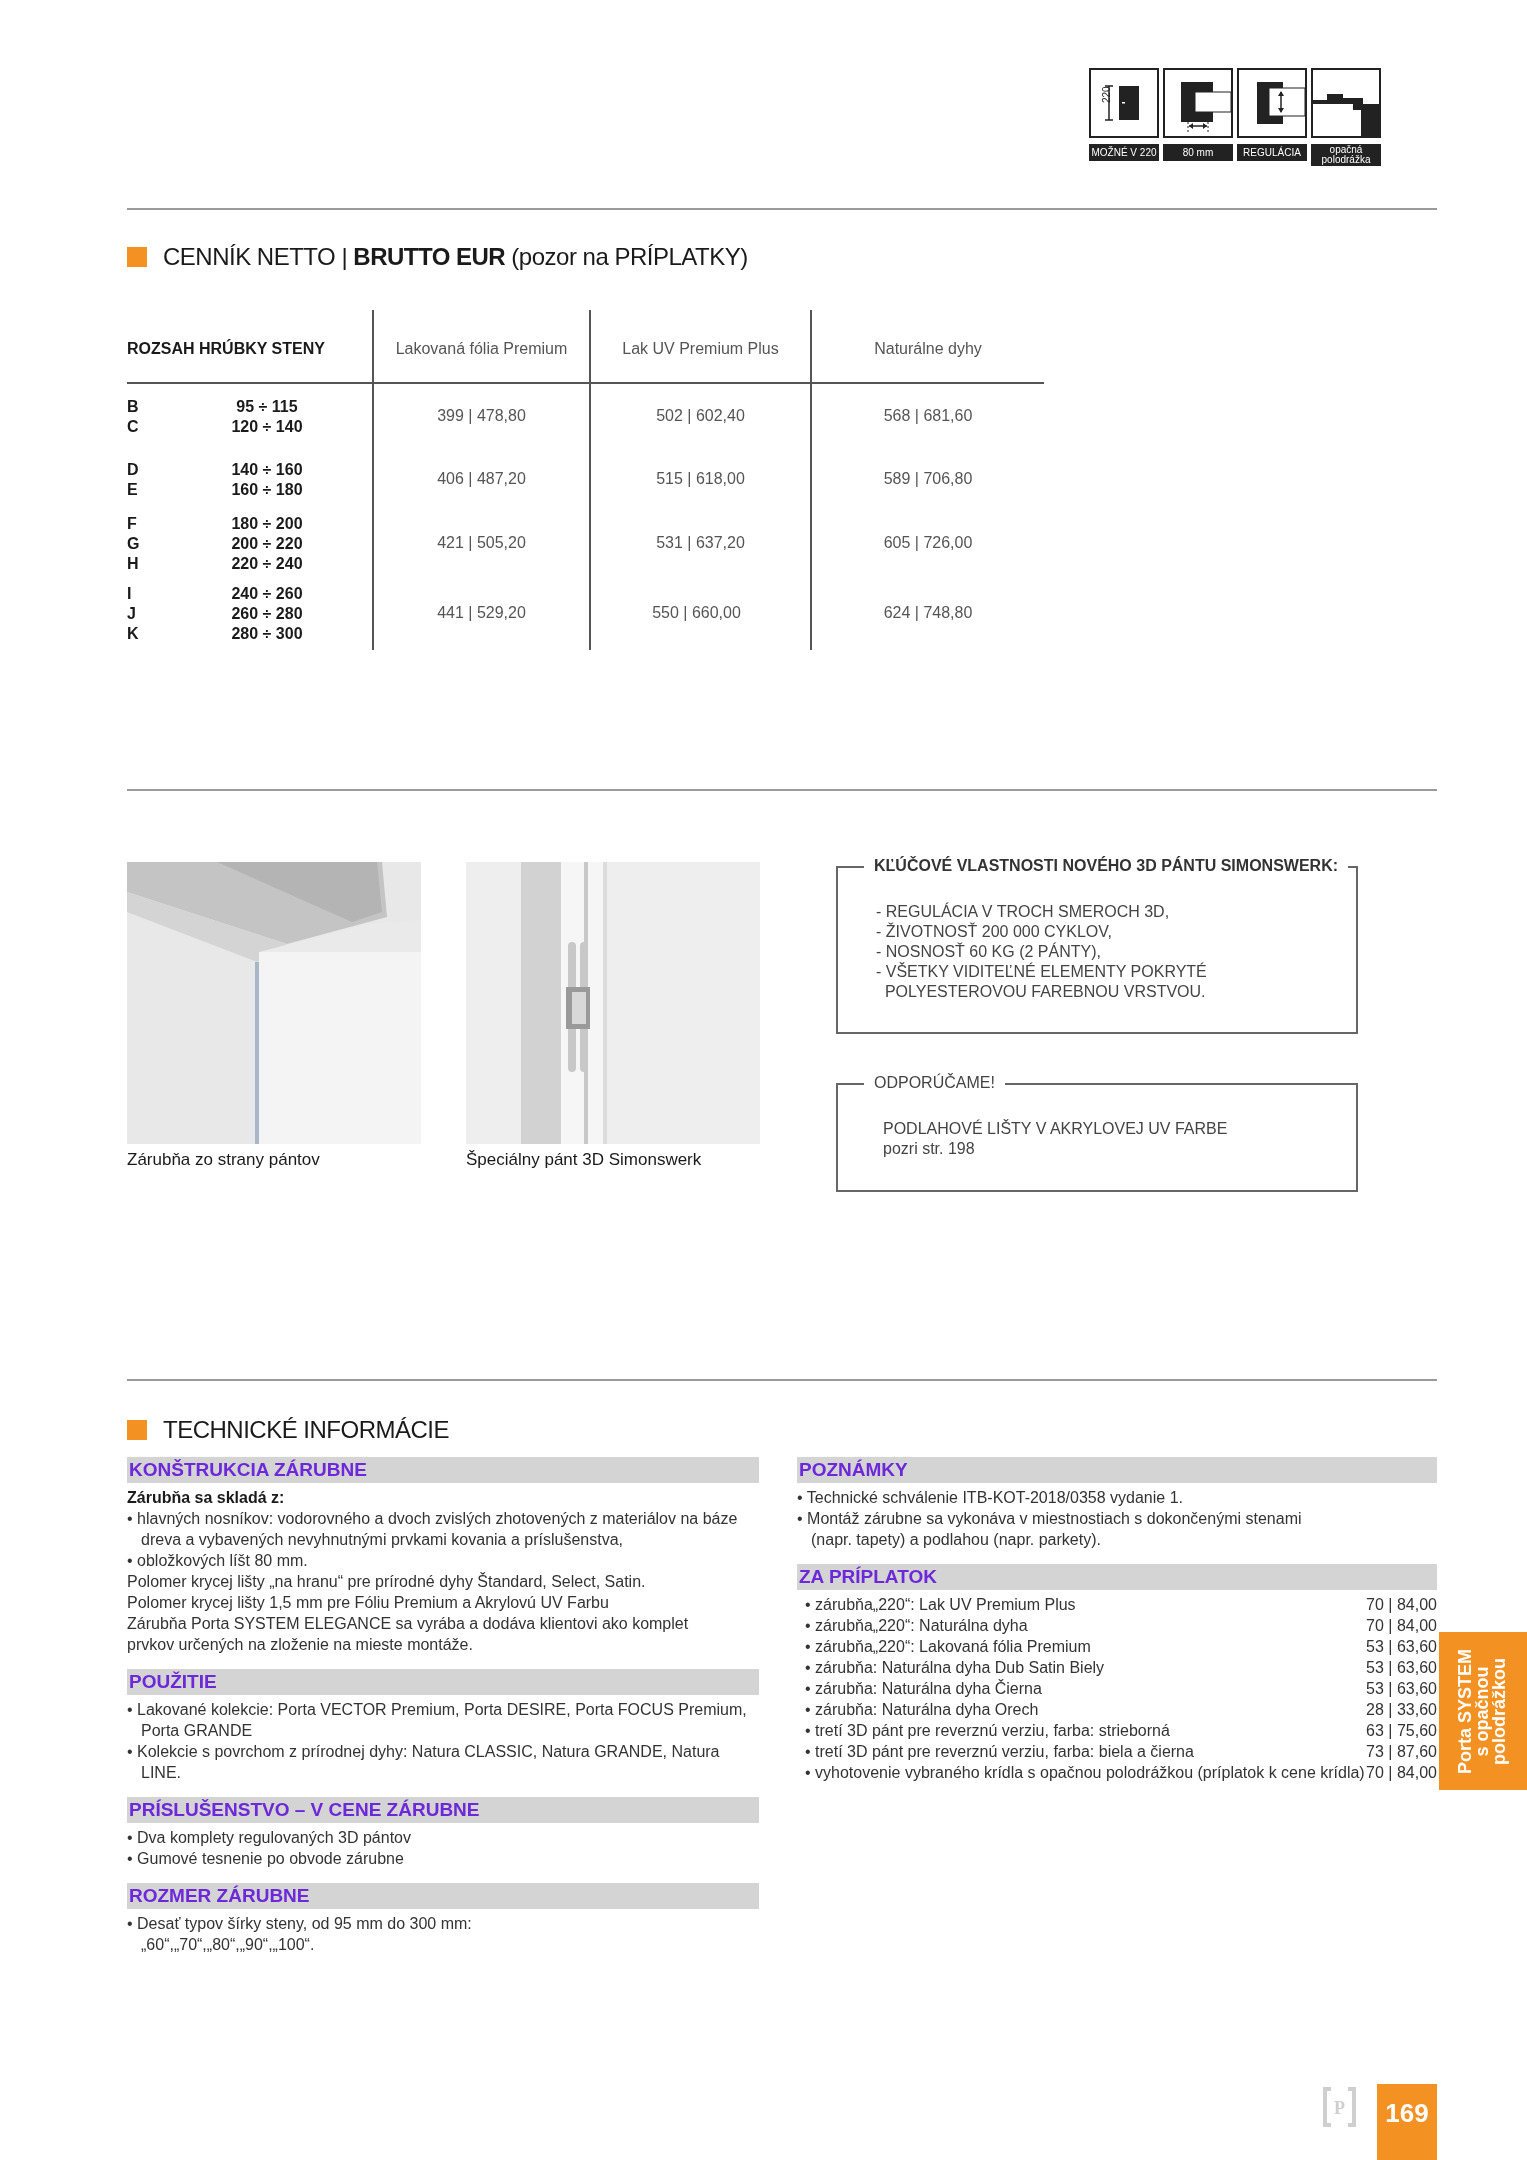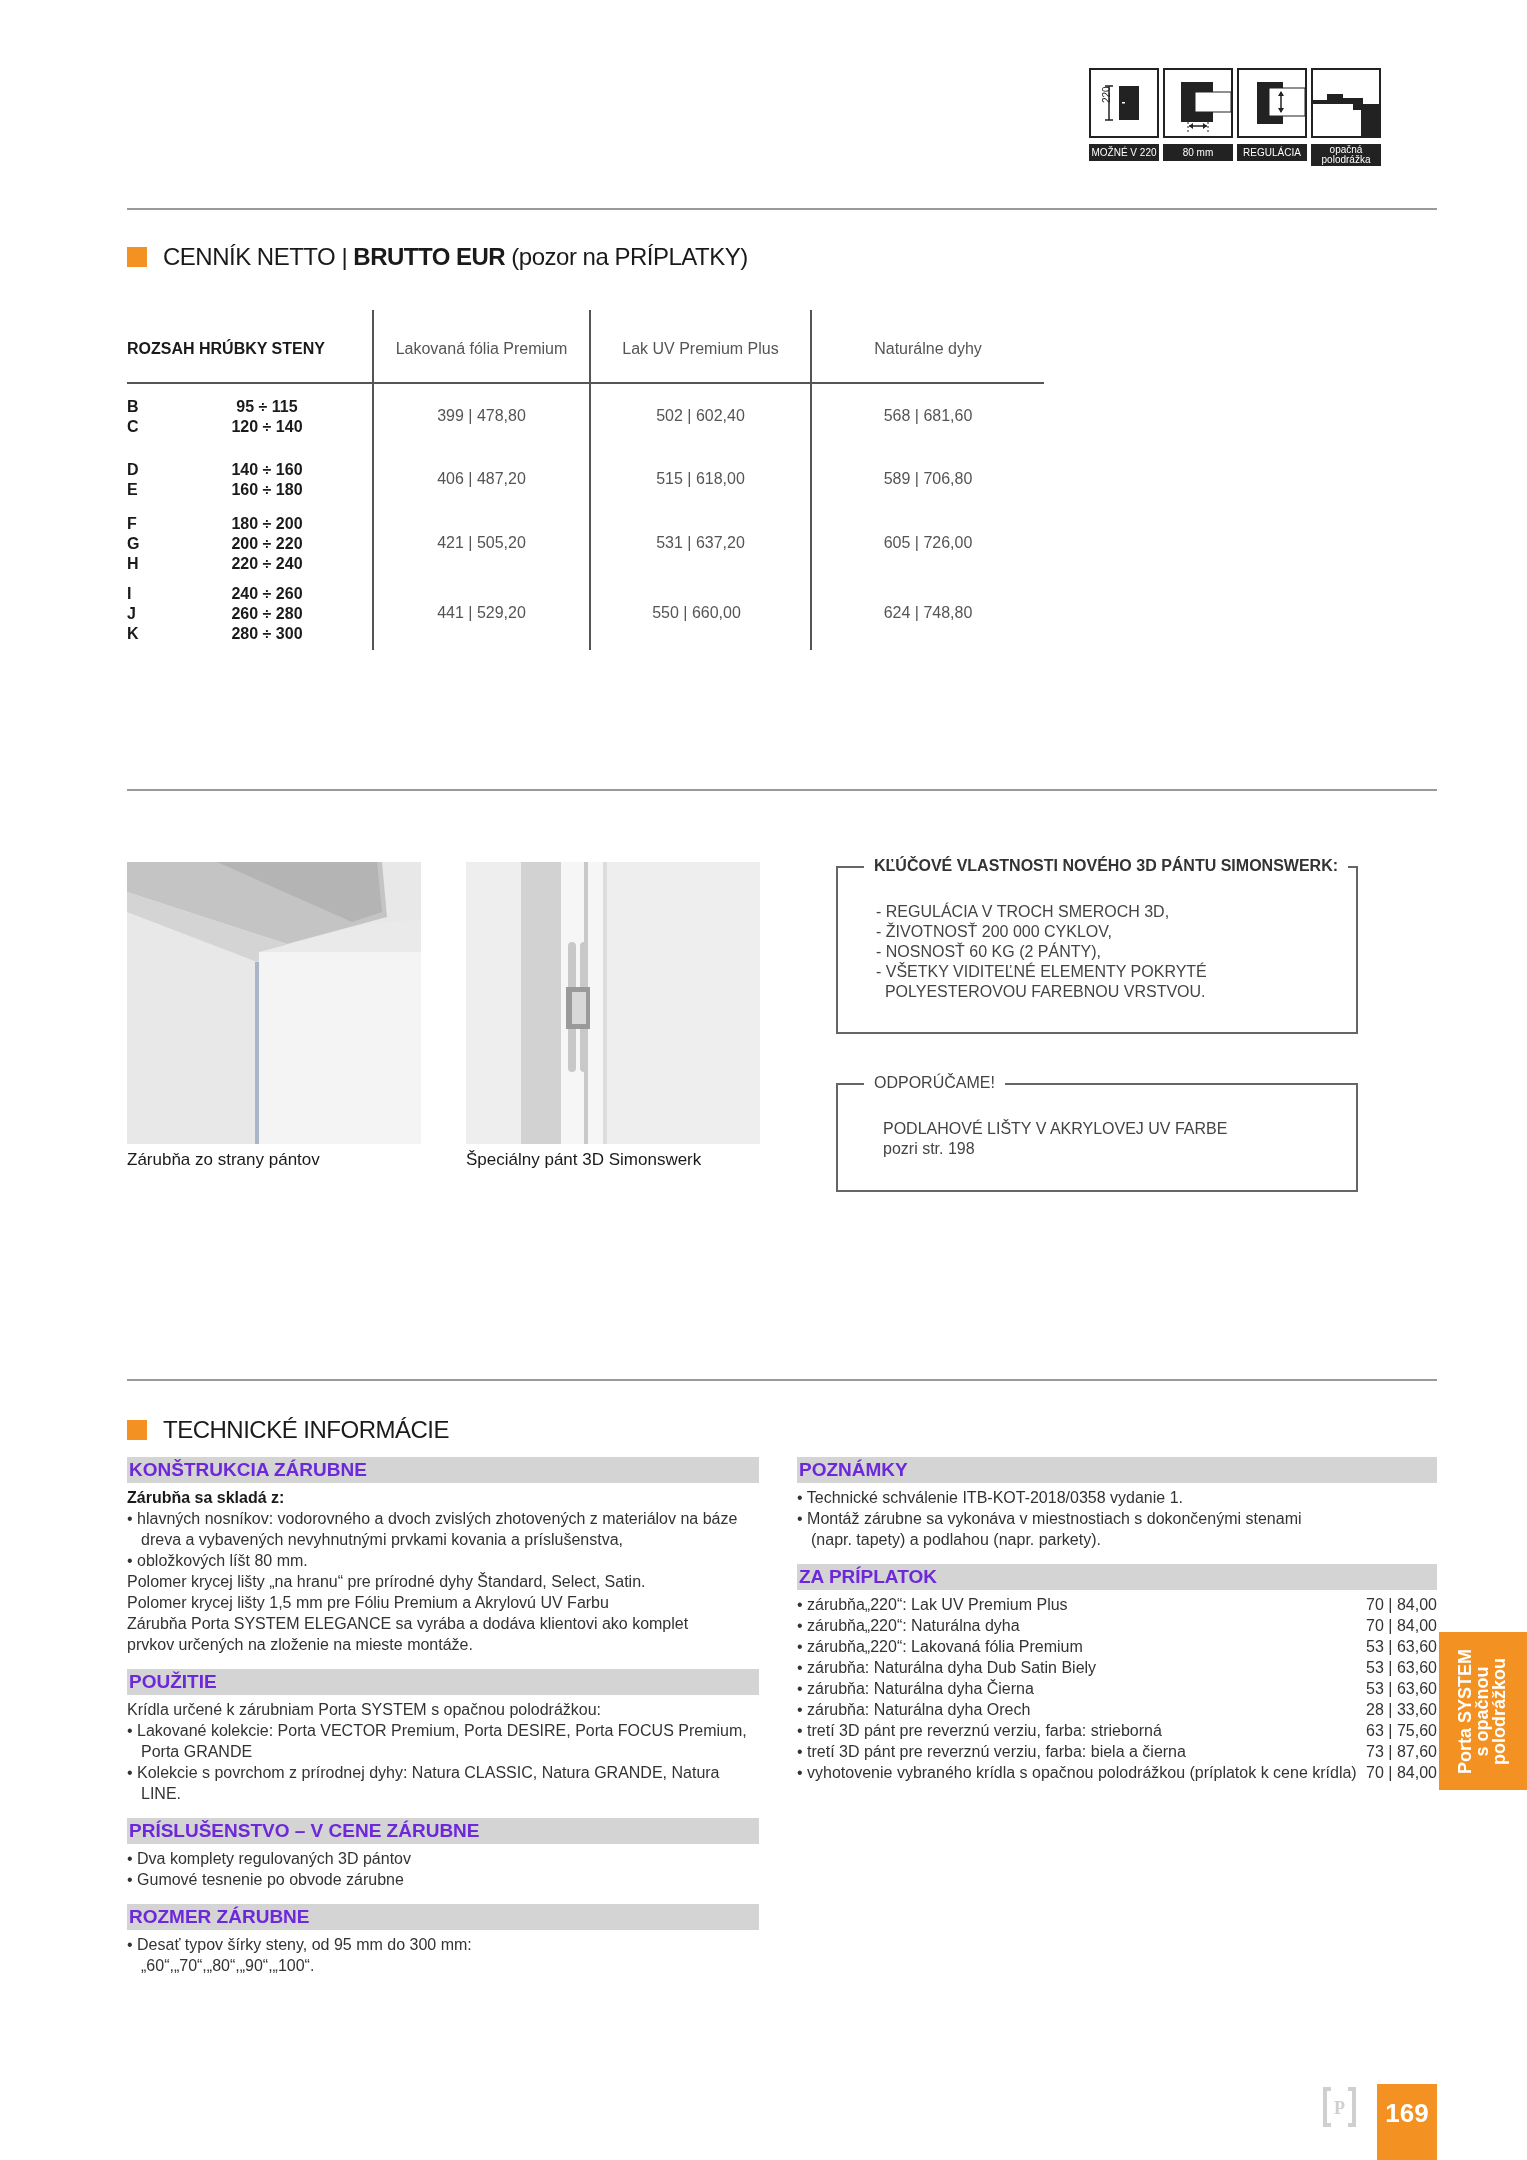--- a/index.html
+++ b/index.html
@@ -42,21 +42,21 @@
     .fbox-body { position: absolute; left: 38px; font-size: 16px; color: #444; line-height: 20px; white-space: pre; }
 
     
     .tcol { position: absolute; width: 632px; }
     .bar { background: #d4d4d4; font-weight: bold; font-size: 19px; padding: 2px 2px; line-height: 22px; margin-bottom: 4px; color: #6d28d9; }
     .tline { font-size: 16px; line-height: 21px; color: #333; }
     .tline.b { font-weight: bold; color: #1a1a1a; }
     .tline.bul { padding-left: 14px; text-indent: -14px; }
     .tline.cont { padding-left: 14px; }
     .gap { height: 14px; }
-    .sur { display: flex; justify-content: space-between; font-size: 16px; line-height: 21px; color: #333; }
+    .sur { display: flex; justify-content: space-between; font-size: 16px; line-height: 21px; color: #333; margin-left: 8px; }
 
     .side-tab { position: absolute; left: 1439px; top: 1632px; width: 88px; height: 158px; background: #f39222; display: flex; align-items: center; justify-content: center; }
     .side-tab span { transform: rotate(-90deg); color: #fff; font-weight: bold; font-size: 18px; line-height: 17px; text-align: center; white-space: pre; display: block; }
 
     .logo-p { position: absolute; left: 1321px; top: 2085px; width: 37px; height: 44px; }
     .pagebox { position: absolute; left: 1377px; top: 2084px; width: 60px; height: 76px; background: #f39222; color: #fff; font-weight: bold; font-size: 26px; text-align: center; padding-top: 14px; }
   </style>
 </head>
 <body>
 
@@ -252,21 +252,20 @@
 <div class="tcol" style="left:127px; top:1457px; width:632px;">
   <div class="bar">KONŠTRUKCIA ZÁRUBNE</div>
   <div class="tline b">Zárubňa sa skladá z:</div>
   <div class="tline bul">• <span>hlavných nosníkov: vodorovného a dvoch zvislých zhotovených z materiálov na báze dreva a vybavených nevyhnutnými prvkami kovania a  príslušenstva,</span></div>
   <div class="tline bul">• <span>obložkových líšt 80 mm.</span></div>
   <div class="tline">Polomer krycej lišty „na hranu“ pre prírodné dyhy Štandard, Select, Satin.</div>
   <div class="tline">Polomer krycej lišty 1,5 mm pre Fóliu Premium a Akrylovú UV Farbu</div>
   <div class="tline" style="width:600px;">Zárubňa Porta SYSTEM ELEGANCE sa vyrába a dodáva klientovi ako komplet prvkov určených na zloženie na mieste montáže.</div>
   <div class="gap"></div>
   <div class="bar">POUŽITIE</div>
-  <div class="tline">Krídla určené k zárubniam Porta SYSTEM s opačnou polodrážkou:</div>
   <div class="tline bul">• <span>Lakované kolekcie: Porta VECTOR Premium, Porta DESIRE, Porta FOCUS Premium, Porta GRANDE</span></div>
   <div class="tline bul">• <span>Kolekcie s povrchom z prírodnej dyhy: Natura CLASSIC, Natura GRANDE, Natura LINE.</span></div>
   <div class="gap"></div>
   <div class="bar">PRÍSLUŠENSTVO – V CENE ZÁRUBNE</div>
   <div class="tline bul">• <span>Dva komplety regulovaných 3D pántov</span></div>
   <div class="tline bul">• <span>Gumové tesnenie po obvode zárubne</span></div>
   <div class="gap"></div>
   <div class="bar">ROZMER ZÁRUBNE</div>
   <div class="tline bul">• <span>Desať typov šírky steny, od 95 mm do 300 mm:</span></div>
   <div class="tline cont">„60“,„70“,„80“,„90“,„100“.</div>

